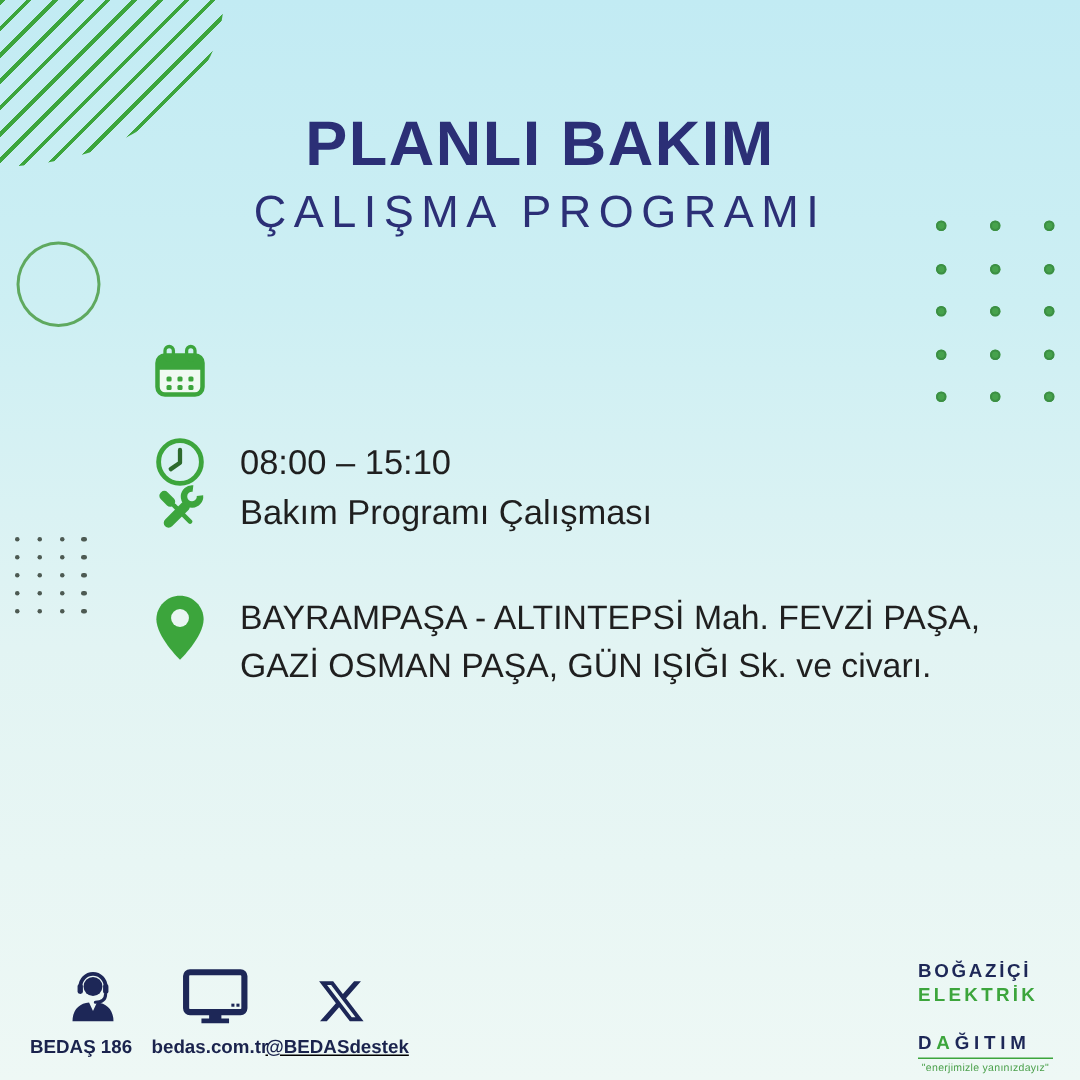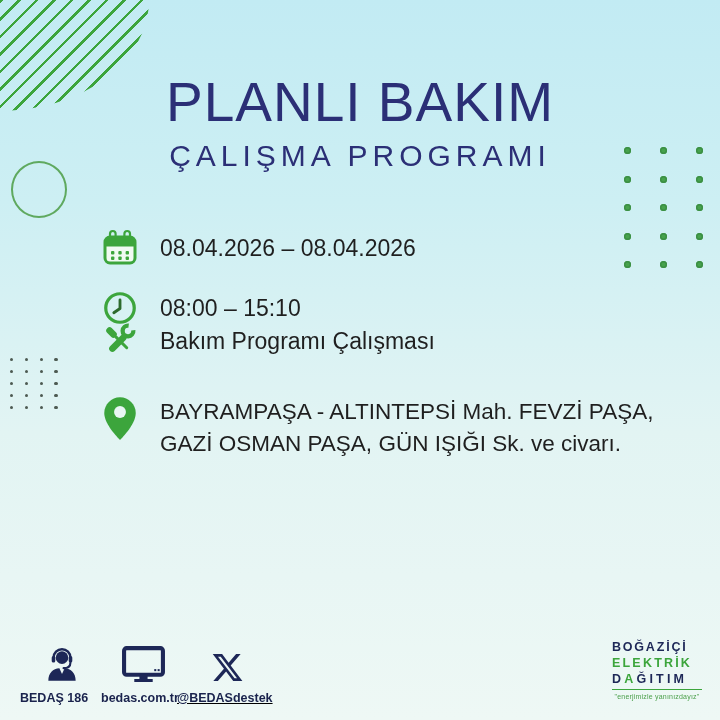--- a/index.html
+++ b/index.html
@@ -22,21 +22,21 @@
   .dots-right{position:absolute;left:624px;top:147px;display:grid;
     grid-template-columns:repeat(3,7px);grid-auto-rows:7px;column-gap:29px;row-gap:21.5px;}
   .dots-right i{width:7px;height:7px;border-radius:50%;background:#46a24c;
     box-shadow:inset 0 0 0 1.4px #3c8f44;display:block;}
   .dots-left{position:absolute;left:10px;top:358px;display:grid;
     grid-template-columns:repeat(4,3.2px);grid-auto-rows:3.2px;column-gap:11.6px;row-gap:8.8px;}
   .dots-left i{width:3.2px;height:3.2px;border-radius:50%;background:var(--left_dots,#4d5a52);display:block;}
 
   
   .title{position:absolute;left:0;top:74px;width:720px;text-align:center;color:var(--navy,#2b2f76);}
-  .title .l1{font-size:55px;font-weight:normal;letter-spacing:1px;line-height:1.05;text-align:center;}
+  .title .l1{font-size:42px;font-weight:bold;letter-spacing:1px;line-height:1.05;text-align:center;}
   .title .l2{font-size:30px;font-weight:500;letter-spacing:5px;margin-top:7px;}
 
   
   .row{position:absolute;left:98px;display:flex;align-items:center;gap:18px;}
   .row .icon-box{width:44px;display:flex;justify-content:center;align-items:center;flex:0 0 44px;}
   .row .txt{font-size:23px;color:var(--text_dark,#1f1f1f);}
   .row-date{top:226px;height:44px;}
   .row-time{top:288px;height:40px;}
   .row-work{top:320px;height:42px;}
   .row-loc{top:396px;align-items:flex-start;}
@@ -55,21 +55,21 @@
   .contact{position:absolute;text-align:left;}
   .contact .ic{height:40px;display:flex;align-items:flex-end;justify-content:center;}
   .contact .lbl{margin-top:7px;font-size:12.5px;font-weight:bold;color:#1a234d;white-space:nowrap;}
   .contact-1{left:20px;top:644px;width:84px;}
   .contact-2{left:101px;top:644px;width:84px;}
   .contact-3{left:177px;top:644px;width:100px;text-decoration:underline;}
 
   .logo{position:absolute;left:612px;top:640px;width:90px;text-align:left;}
   .logo .row1{font-size:12.5px;font-weight:bold;letter-spacing:1.8px;color:var(--navy_icon,#1d2757);}
   .logo .row2{font-size:12.5px;font-weight:bold;letter-spacing:2.2px;color:var(--green,#3ca53c);margin-top:2px;}
-  .logo .row3{font-size:12.5px;font-weight:bold;letter-spacing:3.2px;color:var(--navy_icon,#1d2757);margin-top:2px;}
+  .logo .row3{font-size:12.5px;font-weight:bold;letter-spacing:3.2px;color:var(--navy_icon,#1d2757);margin-top:18px;}
   .logo .row3 .mid{color:var(--green,#3ca53c);}
   .logo .rule{height:0;border-top:1.5px solid var(--green,#3ca53c);margin-top:3px;}
   .logo .tag{font-size:7px;color:#4ba04b;margin-top:2.5px;letter-spacing:0.2px;text-align:center;white-space:nowrap;}
 </style>
 </head>
 <body>
 
 <div class="poster">
 
   <div class="stripes"></div>
@@ -128,21 +128,20 @@
         <rect x="10" y="3" width="5.6" height="9" rx="2.8" class="g-stroke" stroke-width="2.2"></rect>
         <rect x="24.4" y="3" width="5.6" height="9" rx="2.8" class="g-stroke" stroke-width="2.2"></rect>
         <rect x="11" y="23" width="3.4" height="3.4" rx="1" class="g-fill"></rect>
         <rect x="18.3" y="23" width="3.4" height="3.4" rx="1" class="g-fill"></rect>
         <rect x="25.6" y="23" width="3.4" height="3.4" rx="1" class="g-fill"></rect>
         <rect x="11" y="28.6" width="3.4" height="3.4" rx="1" class="g-fill"></rect>
         <rect x="18.3" y="28.6" width="3.4" height="3.4" rx="1" class="g-fill"></rect>
         <rect x="25.6" y="28.6" width="3.4" height="3.4" rx="1" class="g-fill"></rect>
       </svg>
     </span>
-    <span class="txt">08.04.2026 – 08.04.2026</span>
   </div>
 
   <div class="row row-time">
     <span class="icon-box">
       <svg width="38" height="38" viewBox="0 0 40 40">
         <circle cx="20" cy="20" r="15" class="g-stroke" stroke-width="3.4"></circle>
         <path d="M20 11.5 V20.5 L13.5 25" class="hand-stroke" stroke-width="3" stroke-linecap="round" stroke-linejoin="round"></path>
       </svg>
     </span>
     <span class="txt">08:00 – 15:10</span>

